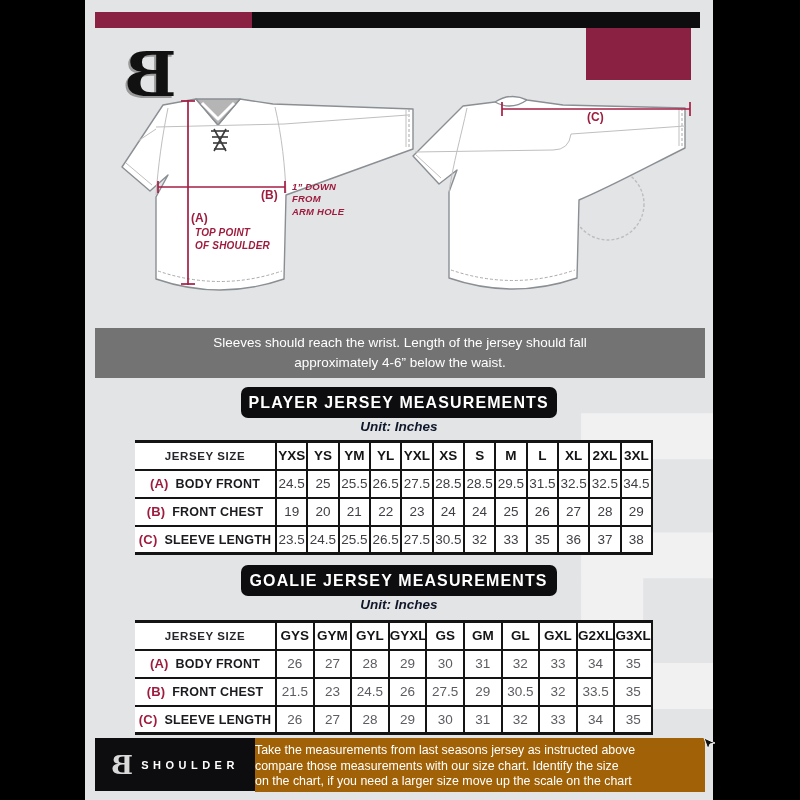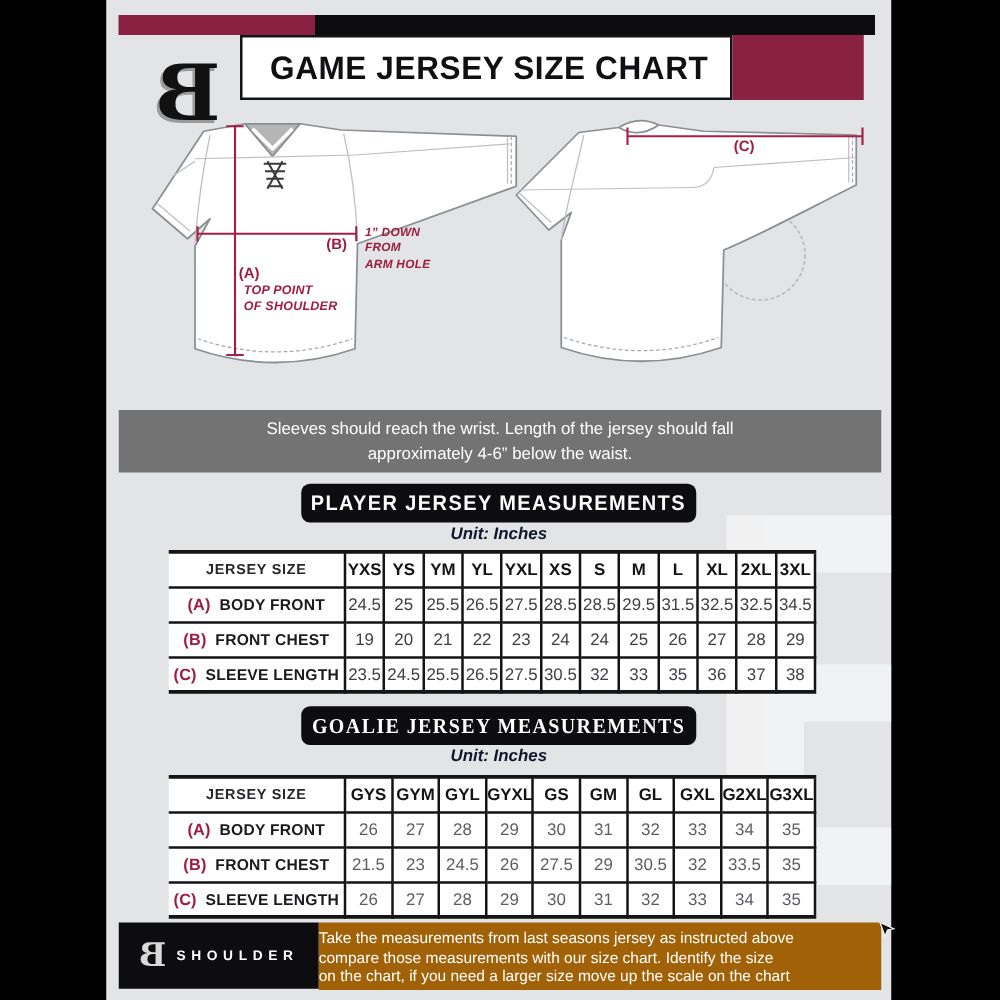--- a/index.html
+++ b/index.html
@@ -69,23 +69,20 @@
 <div class="stage">
   <div class="canvas">
 
     <div class="watermark">B</div>
 
     <div class="z topbar">
       <div class="maroonseg"></div>
     </div>
     <div class="z logo">
       <span>B</span>
-    </div>
-    <div class="z titlebox">
-      <h1>GAME JERSEY SIZE CHART</h1>
     </div>
     <div class="z maroonblock"></div>
 
     <svg class="z jersey" style="left:23px;top:95px;" width="310" height="210" viewBox="0 0 310 210">
       <g fill="#ffffff" stroke="#8a8f94" stroke-width="1.4" stroke-linejoin="round">
         <path d="M88 4 L55 10 L14 72 L42 96 L60 80 L48 102 L48 184 Q112 206 176 184 L178 100 L305 54 L305 14 L165 9 L132 4 L110 30 Z"></path>
         <polygon points="88,4 132,4 110,30" fill="#b5b5b5" stroke="#8a8f94"></polygon>
         <path d="M94 8 L110 24 L126 8" fill="none" stroke="#ffffff" stroke-width="3"></path>
         <g fill="none" stroke="#bfbfbf" stroke-width="1">
           <path d="M48 32 L176 29"></path>
@@ -236,21 +233,21 @@
             <td>32</td>
             <td>33</td>
             <td>35</td>
             <td>36</td>
             <td>37</td>
             <td>38</td>
           </tr>
         </tbody>
       </table>
 
-    <div class="z pill" style="top:565px;font-family:Liberation Serif, serif;">
+    <div class="z pill" style="top:565px;">
       <span>GOALIE JERSEY MEASUREMENTS</span>
     </div>
     <div class="z unit" style="top:597px;">Unit: Inches</div>
     <table class="z size-table" id="goalie-table" style="top:620px;">
         <colgroup>
           <col style="width: 141px;">
           <col style="width: 37.6px;">
           <col style="width: 37.6px;">
           <col style="width: 37.6px;">
           <col style="width: 37.6px;">

